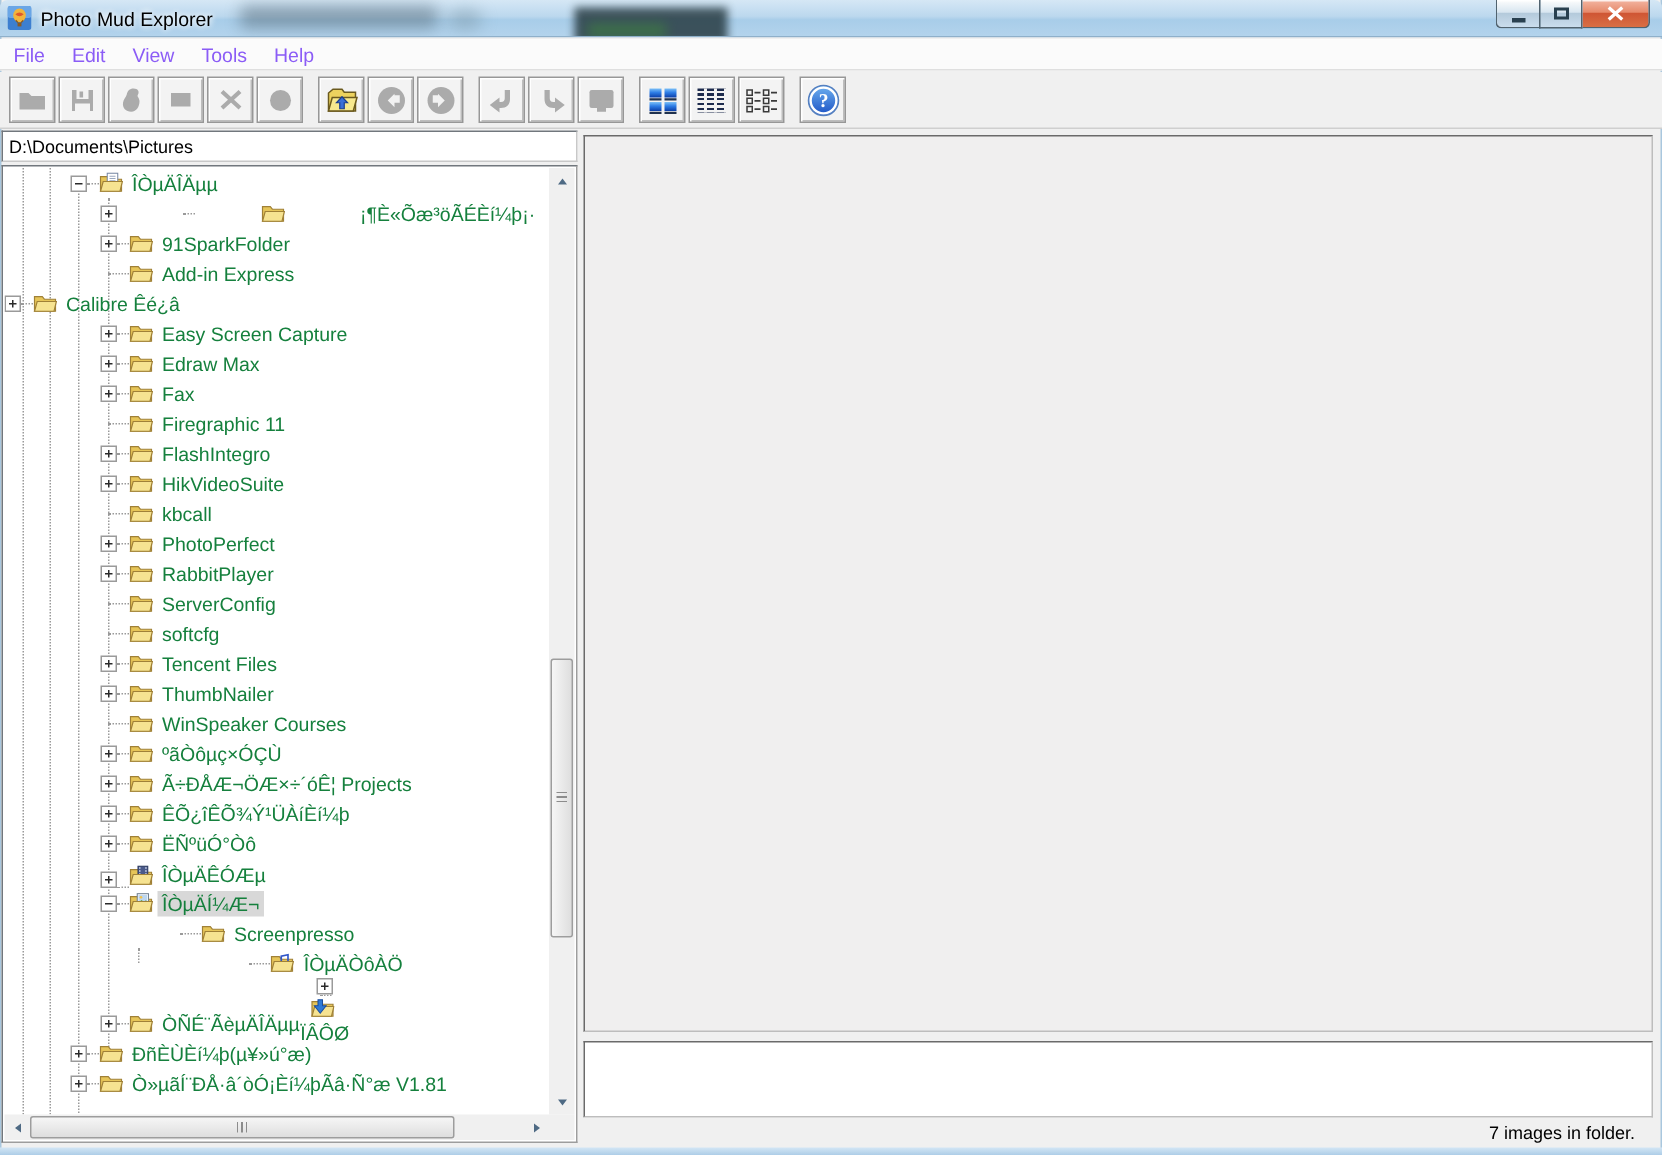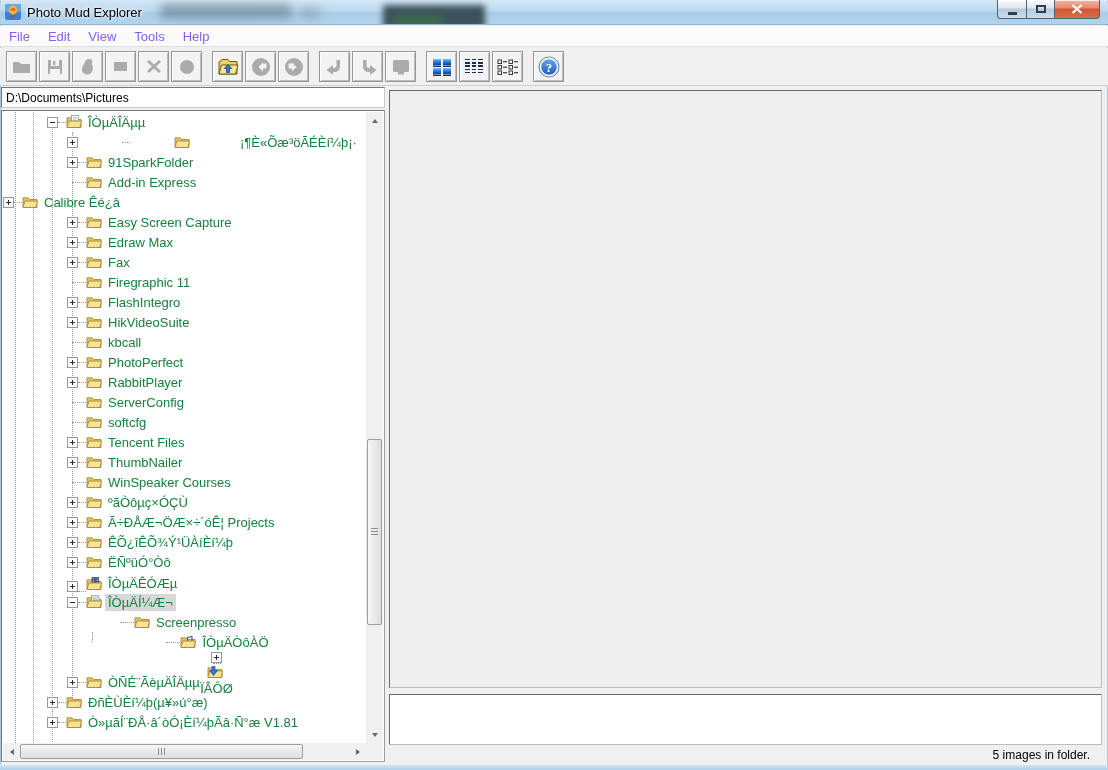--- a/index.html
+++ b/index.html
@@ -736,16 +736,16 @@
           <div class="tri-right"></div>
         </div>
     </div>
     <div class="sb-corner"></div>
   </div>
 
   <div class="rightpanel"></div>
 
   <div class="infobox"></div>
 
-  <div class="status-text">5 images in folder.</div>
+  <div class="status-text">7 images in folder.</div>
 
   <div class="bottom-frame"></div>
 </div>
 
 </body></html>

